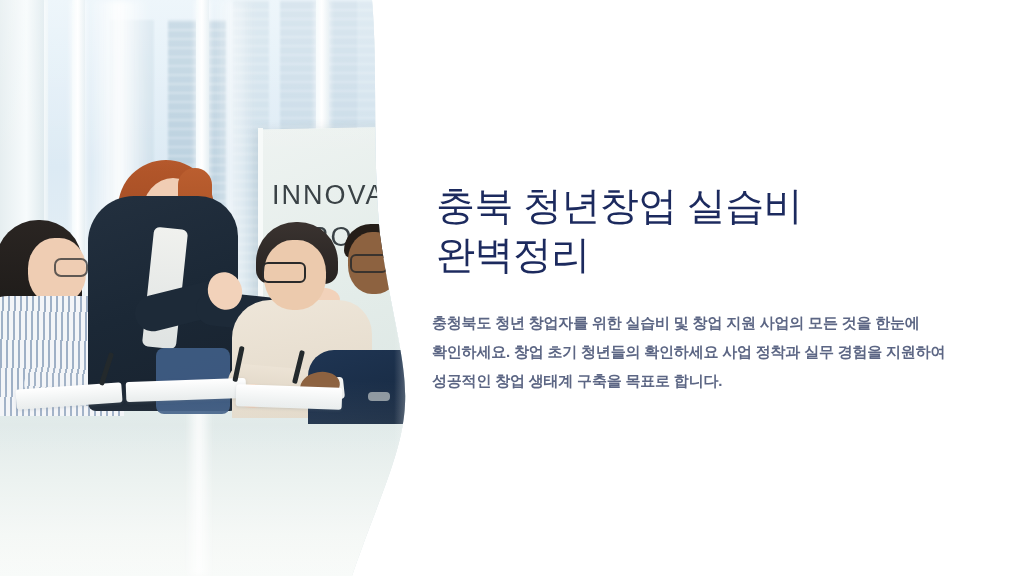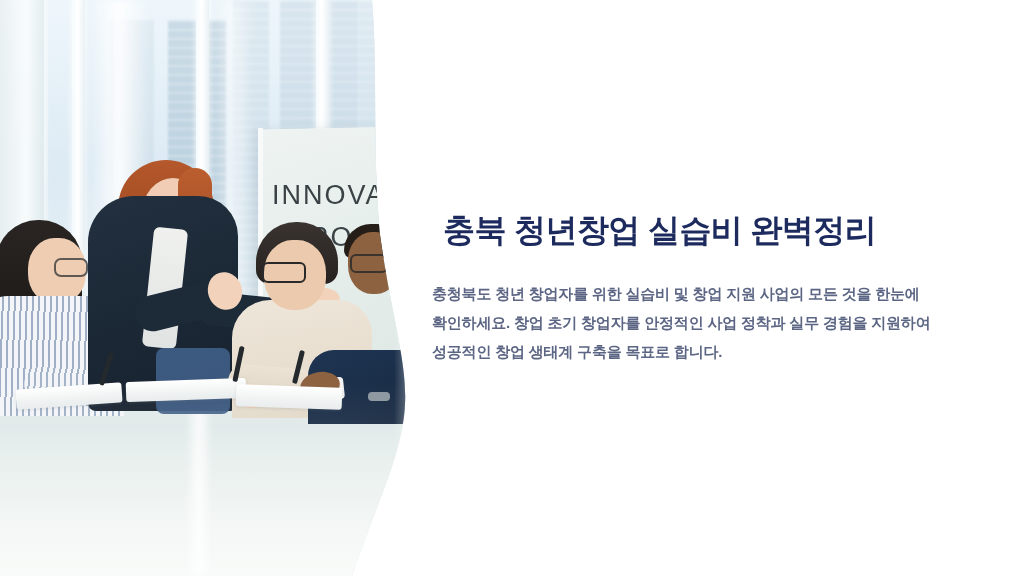--- a/index.html
+++ b/index.html
@@ -203,22 +203,22 @@
     background:linear-gradient(90deg,rgba(255,255,255,0),rgba(255,255,255,.55));
     pointer-events:none;
   }
 
   
   .content{
     position:absolute;left:432px;top:0;width:532px;height:576px;
     display:flex;flex-direction:column;justify-content:center;
   }
   .headline{
-    margin:0 0 30px 11px;
-    font-size:32px;line-height:1.26;font-weight:700;
+    margin:0 0 30px 4px;
+    font-size:39px;line-height:1.26;font-weight:400;
     color:#1c2a5e;letter-spacing:-0.6px;word-break:keep-all;
   }
   .lead{
     margin:0;
     font-size:15px;line-height:1.92;font-weight:600;
     color:#5c6684;letter-spacing:-0.2px;word-break:keep-all;
   }
   .cta{
     margin:32px 0 0 0;text-align:center;
     font-size:15px;line-height:1.6;font-weight:700;
@@ -322,16 +322,16 @@
       <div class="pen p2"></div>
       <div class="pen p3"></div>
 
       <div class="photo-haze"></div>
       <div class="edge-soft"></div>
     </div>
   </div>
 
   <div class="content">
     <h1 class="headline">충북 청년창업 실습비 완벽정리</h1>
-    <p class="lead">충청북도 청년 창업자를 위한 실습비 및 창업 지원 사업의 모든 것을 한눈에 확인하세요. 창업 초기 창업자를 안정적인 사업 정착과 실무 경험을 지원하여 성공적인 창업 생태계 구축을 목표로 합니다.</p>
+    <p class="lead">충청북도 청년 창업자를 위한 실습비 및 창업 지원 사업의 모든 것을 한눈에 확인하세요. 창업 초기 청년들의 확인하세요 사업 정착과 실무 경험을 지원하여 성공적인 창업 생태계 구축을 목표로 합니다.</p>
   </div>
 
 </div>
 
 </body></html>

